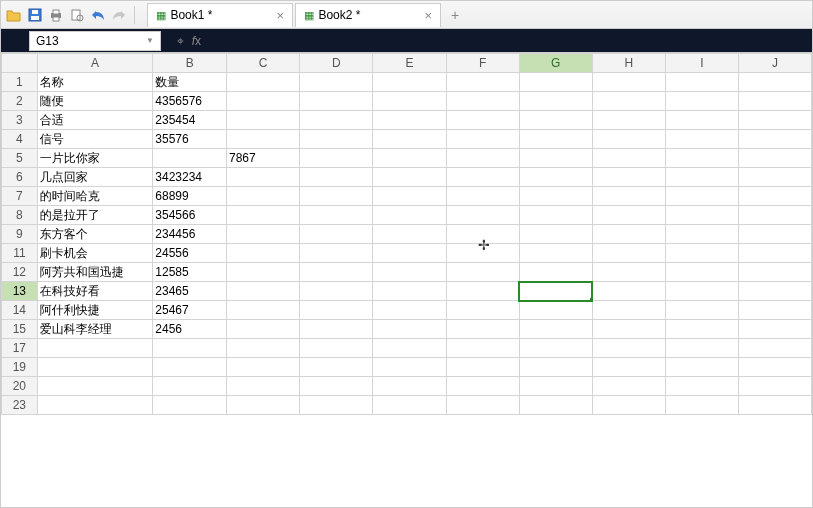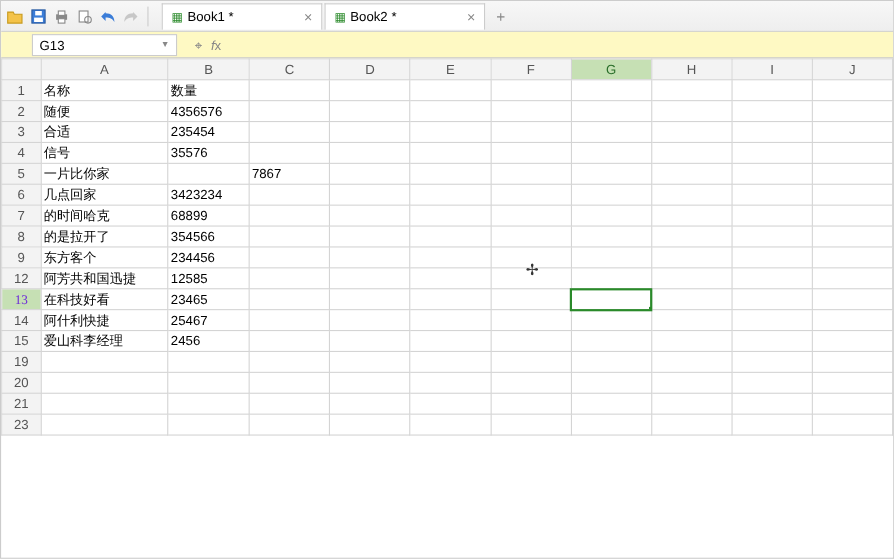--- a/index.html
+++ b/index.html
@@ -9,32 +9,32 @@
   .tb-icon { width: 18px; height: 18px; display: flex; align-items: center; justify-content: center; cursor: pointer; color: #555; }
   .tb-sep { width: 1px; height: 18px; background: #ccc; margin: 0 3px; }
   
   .tabs { display: flex; align-items: center; margin-left: 6px; height: 100%; }
   .tab { display: flex; align-items: center; padding: 0 8px; height: 24px; border: 1px solid #ccc; border-bottom: none; background: #fff; margin-right: 2px; gap: 4px; cursor: pointer; }
   .tab.active { background: #fff; }
   .tab-icon { color: #2a8a2a; font-size: 11px; }
   .tab-close { color: #888; margin-left: 60px; font-size: 13px; }
   .tab-add { padding: 0 8px; color: #888; font-size: 14px; cursor: pointer; }
   
-  .formula-bar { height: 24px; border-bottom: 1px solid #ccc; display: flex; align-items: center; background: #fef9c3; }
+  .formula-bar { height: 24px; border-bottom: 1px solid #ccc; display: flex; align-items: center; background: #0f172a; }
   .name-box { width: 132px; height: 20px; margin: 0 8px 0 28px; border: 1px solid #ccc; background: #fff; display: flex; align-items: center; padding: 0 6px; justify-content: space-between; }
   .name-box-dd { color: #888; font-size: 8px; }
   .fx-area { display: flex; align-items: center; gap: 8px; padding: 0 8px; color: #888; }
   .fx-input { flex: 1; height: 20px; border: none; background: transparent; padding: 0 6px; }
   
   .grid-wrap { position: relative; overflow: hidden; height: calc(508px - 28px - 24px - 2px); }
   .grid { border-collapse: collapse; table-layout: fixed; }
   .grid th, .grid td { border: 1px solid #d4d4d4; height: 19px; padding: 0 2px; font-weight: normal; text-align: left; white-space: nowrap; overflow: hidden; }
   .grid thead th { background: #f3f3f3; text-align: center; color: #555; font-size: 12px; }
   .grid .rowhdr { background: #f3f3f3; text-align: center; color: #555; width: 36px; }
-  .grid .rowhdr.sel { background: #c6e0b4; color: #6d28d9; font-family: Liberation Serif, serif; }
+  .grid .rowhdr.sel { background: #c6e0b4; color: #000000; }
   .grid thead th.sel { background: #c6e0b4; color: #2a6e2a; }
   .corner { background: #f3f3f3; }
   .col { width: 74px; }
   .colA { width: 116px; }
   .sel-cell { outline: 2px solid #2a8a2a; outline-offset: -1px; position: relative; }
   .sel-cell::after { content: ""; position: absolute; right: -3px; bottom: -3px; width: 5px; height: 5px; background: #2a8a2a; }
   
   .cursor-cross { position: absolute; left: 477px; top: 184px; pointer-events: none; color: #333; font-size: 14px; }
   
   svg { display: block; }
@@ -236,20 +236,33 @@
           <td class=""></td>
           <td class=""></td>
           <td class=""></td>
           <td class=""></td>
           <td class=""></td>
           <td class=""></td>
           <td class=""></td>
           <td class=""></td>
         </tr>
         <tr>
+          <th class="rowhdr">11</th>
+          <td class="">刷卡机会</td>
+          <td class="">24556</td>
+          <td class=""></td>
+          <td class=""></td>
+          <td class=""></td>
+          <td class=""></td>
+          <td class=""></td>
+          <td class=""></td>
+          <td class=""></td>
+          <td class=""></td>
+        </tr>
+        <tr>
           <th class="rowhdr">12</th>
           <td class="">阿芳共和国迅捷</td>
           <td class="">12585</td>
           <td class=""></td>
           <td class=""></td>
           <td class=""></td>
           <td class=""></td>
           <td class=""></td>
           <td class=""></td>
           <td class=""></td>
@@ -288,47 +301,47 @@
           <td class=""></td>
           <td class=""></td>
           <td class=""></td>
           <td class=""></td>
           <td class=""></td>
           <td class=""></td>
           <td class=""></td>
           <td class=""></td>
         </tr>
         <tr>
+          <th class="rowhdr">17</th>
+          <td class=""></td>
+          <td class=""></td>
+          <td class=""></td>
+          <td class=""></td>
+          <td class=""></td>
+          <td class=""></td>
+          <td class=""></td>
+          <td class=""></td>
+          <td class=""></td>
+          <td class=""></td>
+        </tr>
+        <tr>
           <th class="rowhdr">19</th>
           <td class=""></td>
           <td class=""></td>
           <td class=""></td>
           <td class=""></td>
           <td class=""></td>
           <td class=""></td>
           <td class=""></td>
           <td class=""></td>
           <td class=""></td>
           <td class=""></td>
         </tr>
         <tr>
           <th class="rowhdr">20</th>
-          <td class=""></td>
-          <td class=""></td>
-          <td class=""></td>
-          <td class=""></td>
-          <td class=""></td>
-          <td class=""></td>
-          <td class=""></td>
-          <td class=""></td>
-          <td class=""></td>
-          <td class=""></td>
-        </tr>
-        <tr>
-          <th class="rowhdr">21</th>
           <td class=""></td>
           <td class=""></td>
           <td class=""></td>
           <td class=""></td>
           <td class=""></td>
           <td class=""></td>
           <td class=""></td>
           <td class=""></td>
           <td class=""></td>
           <td class=""></td>

